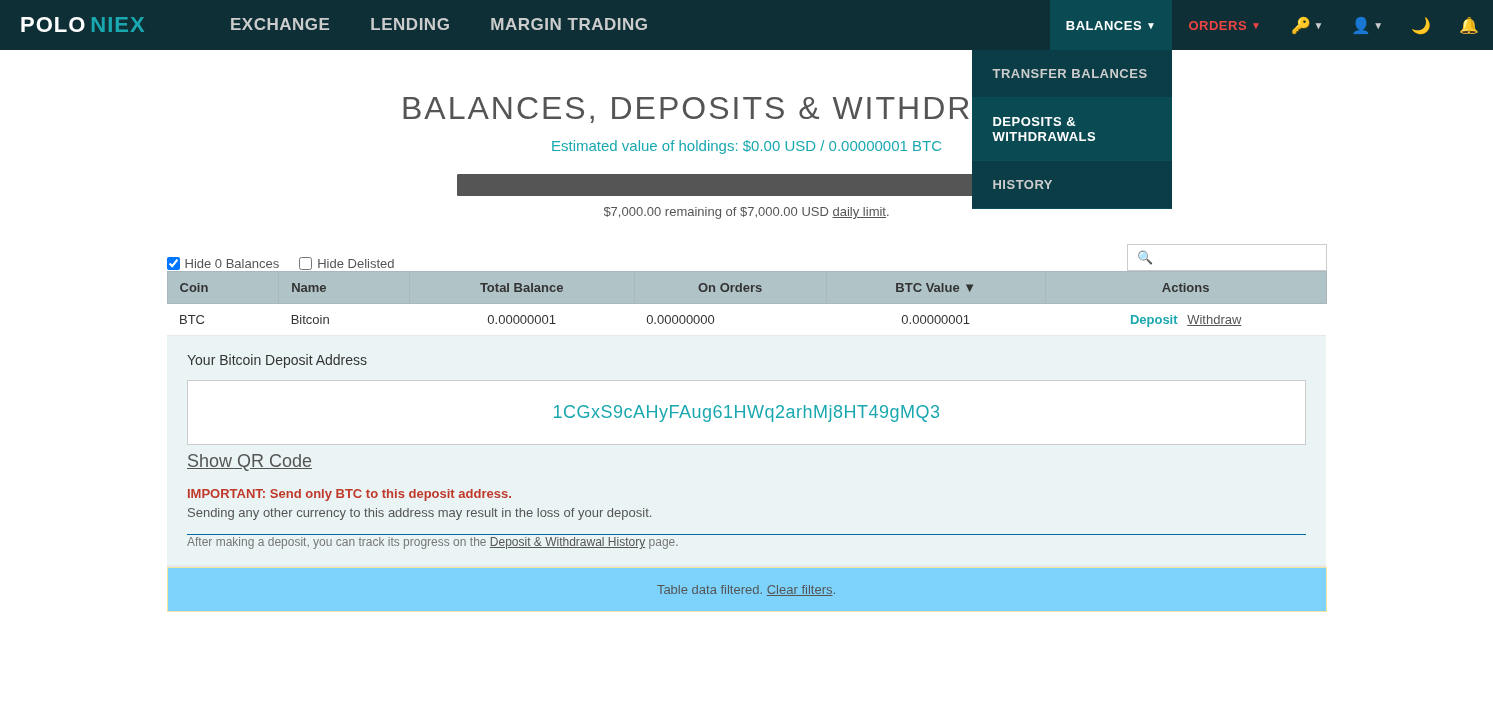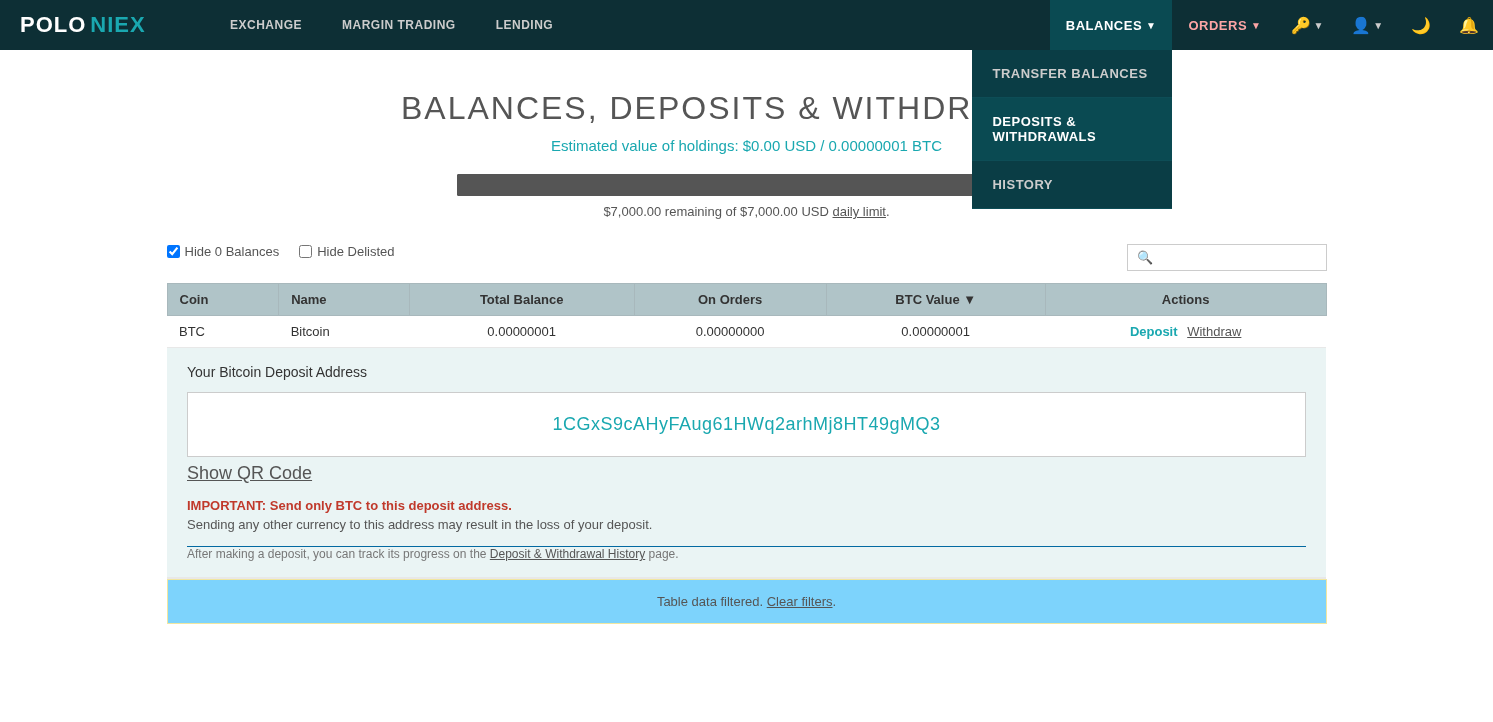--- a/index.html
+++ b/index.html
@@ -35,34 +35,34 @@
       align-items: center;
       flex: 1;
     }
     .nav-link {
       color: #ccc;
       text-decoration: none;
       padding: 0 20px;
       height: 50px;
       display: flex;
       align-items: center;
-      font-size: 12px;
+      font-size: 17px;
       font-weight: 600;
       letter-spacing: 0.5px;
       text-transform: uppercase;
       cursor: pointer;
     }
 
     .nav-right {
       display: flex;
       align-items: center;
       margin-left: auto;
     }
     .nav-btn {
-      color: #fca5a5;
+      color: #ef4444;
       padding: 0 16px;
       height: 50px;
       display: flex;
       align-items: center;
       font-size: 13px;
       font-weight: 600;
       letter-spacing: 0.5px;
       text-transform: uppercase;
       cursor: pointer;
       position: relative;
@@ -151,22 +151,21 @@
       color: #555;
       margin-bottom: 25px;
     }
     .progress-text a {
       color: #555;
     }
 
     
     .filters-row {
       display: flex;
-      align-items: flex-start;
-      margin-bottom: 12px;
+      align-items: flex-end;
     }
     .checkbox-label {
       display: flex;
       align-items: center;
       gap: 5px;
       font-size: 13px;
       color: #555;
       margin-right: 20px;
       cursor: pointer;
     }
@@ -312,22 +311,22 @@
 <body>
 
 <nav class="navbar">
   <div class="navbar-logo">
     <span class="logo-pol">POLO</span>
       <span class="logo-oniex">NIEX</span>
   </div>
 
   <div class="nav-links">
     <a class="nav-link">Exchange</a>
+    <a class="nav-link">Lending</a>
     <a class="nav-link">Margin Trading</a>
-    <a class="nav-link">Lending</a>
   </div>
 
   <div class="nav-right">
     <div class="nav-btn-wrapper">
       <div class="nav-btn active">
         <span>Balances</span>
         <span class="caret">▼</span>
       </div>
 
       <div class="dropdown-menu">
@@ -397,21 +396,21 @@
         <th class="sortable" style="text-align:center;">BTC Value ▼</th>
         <th style="text-align:center;">Actions</th>
       </tr>
     </thead>
     <tbody>
 
       <tr class="data-row">
         <td>BTC</td>
         <td>Bitcoin</td>
         <td style="text-align:center;">0.00000001</td>
-        <td style="text-align:center;">0.00000000</td>
+        <td style="text-align:left;">0.00000000</td>
         <td style="text-align:center;">0.00000001</td>
         <td style="text-align:center;">
           <a class="action-deposit">Deposit</a>
           <a class="action-withdraw">Withdraw</a>
         </td>
       </tr>
 
       <tr>
         <td colspan="6" style="padding:0; background:#5eead4;">
           <div class="deposit-section">

